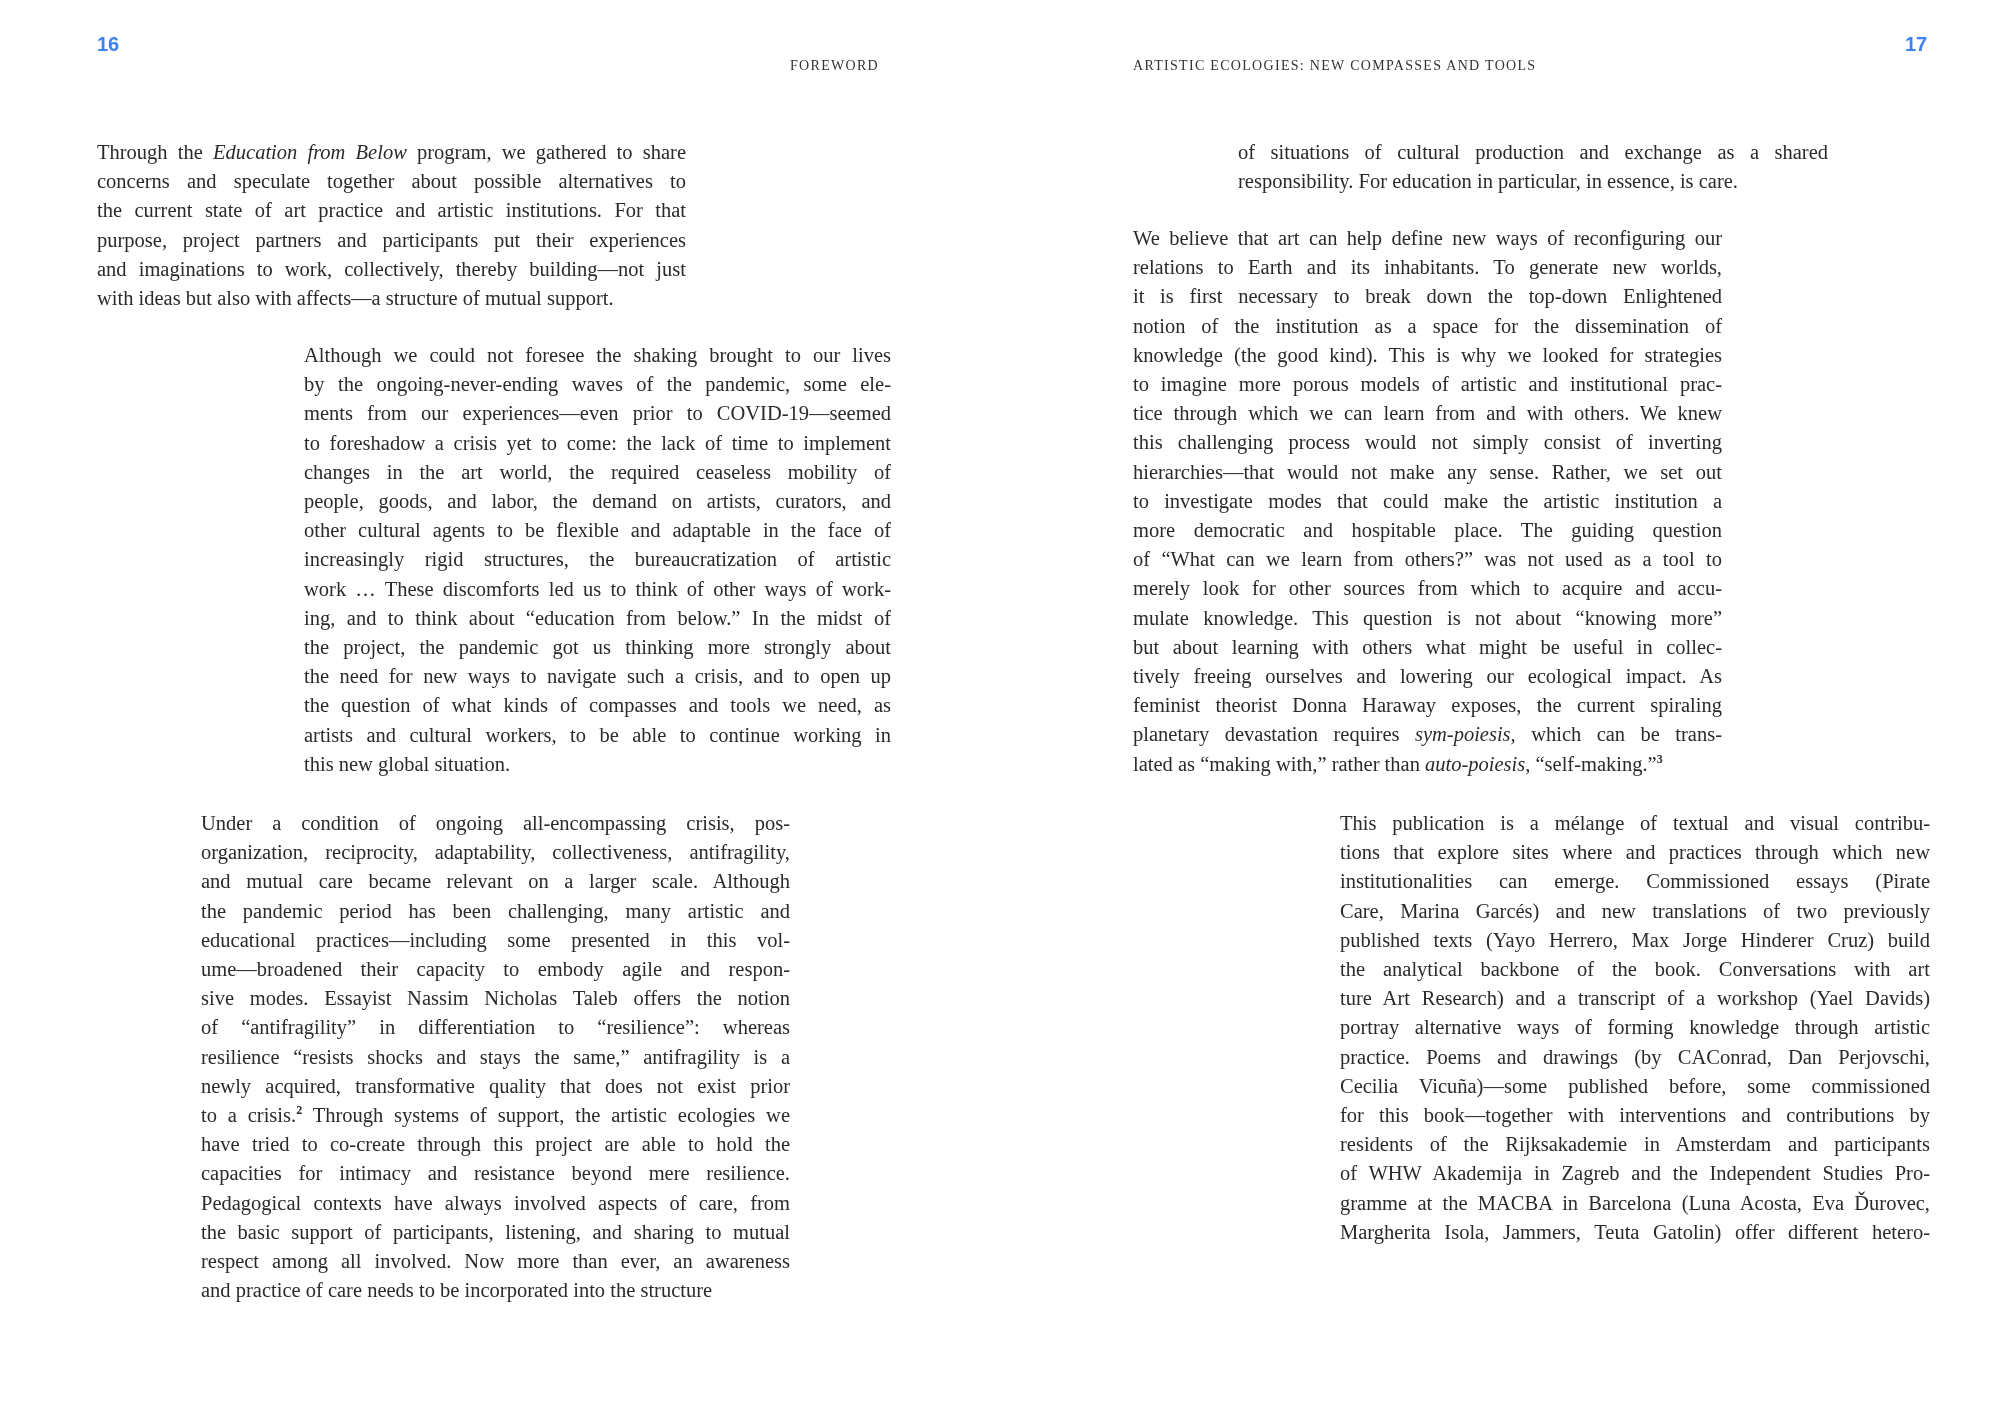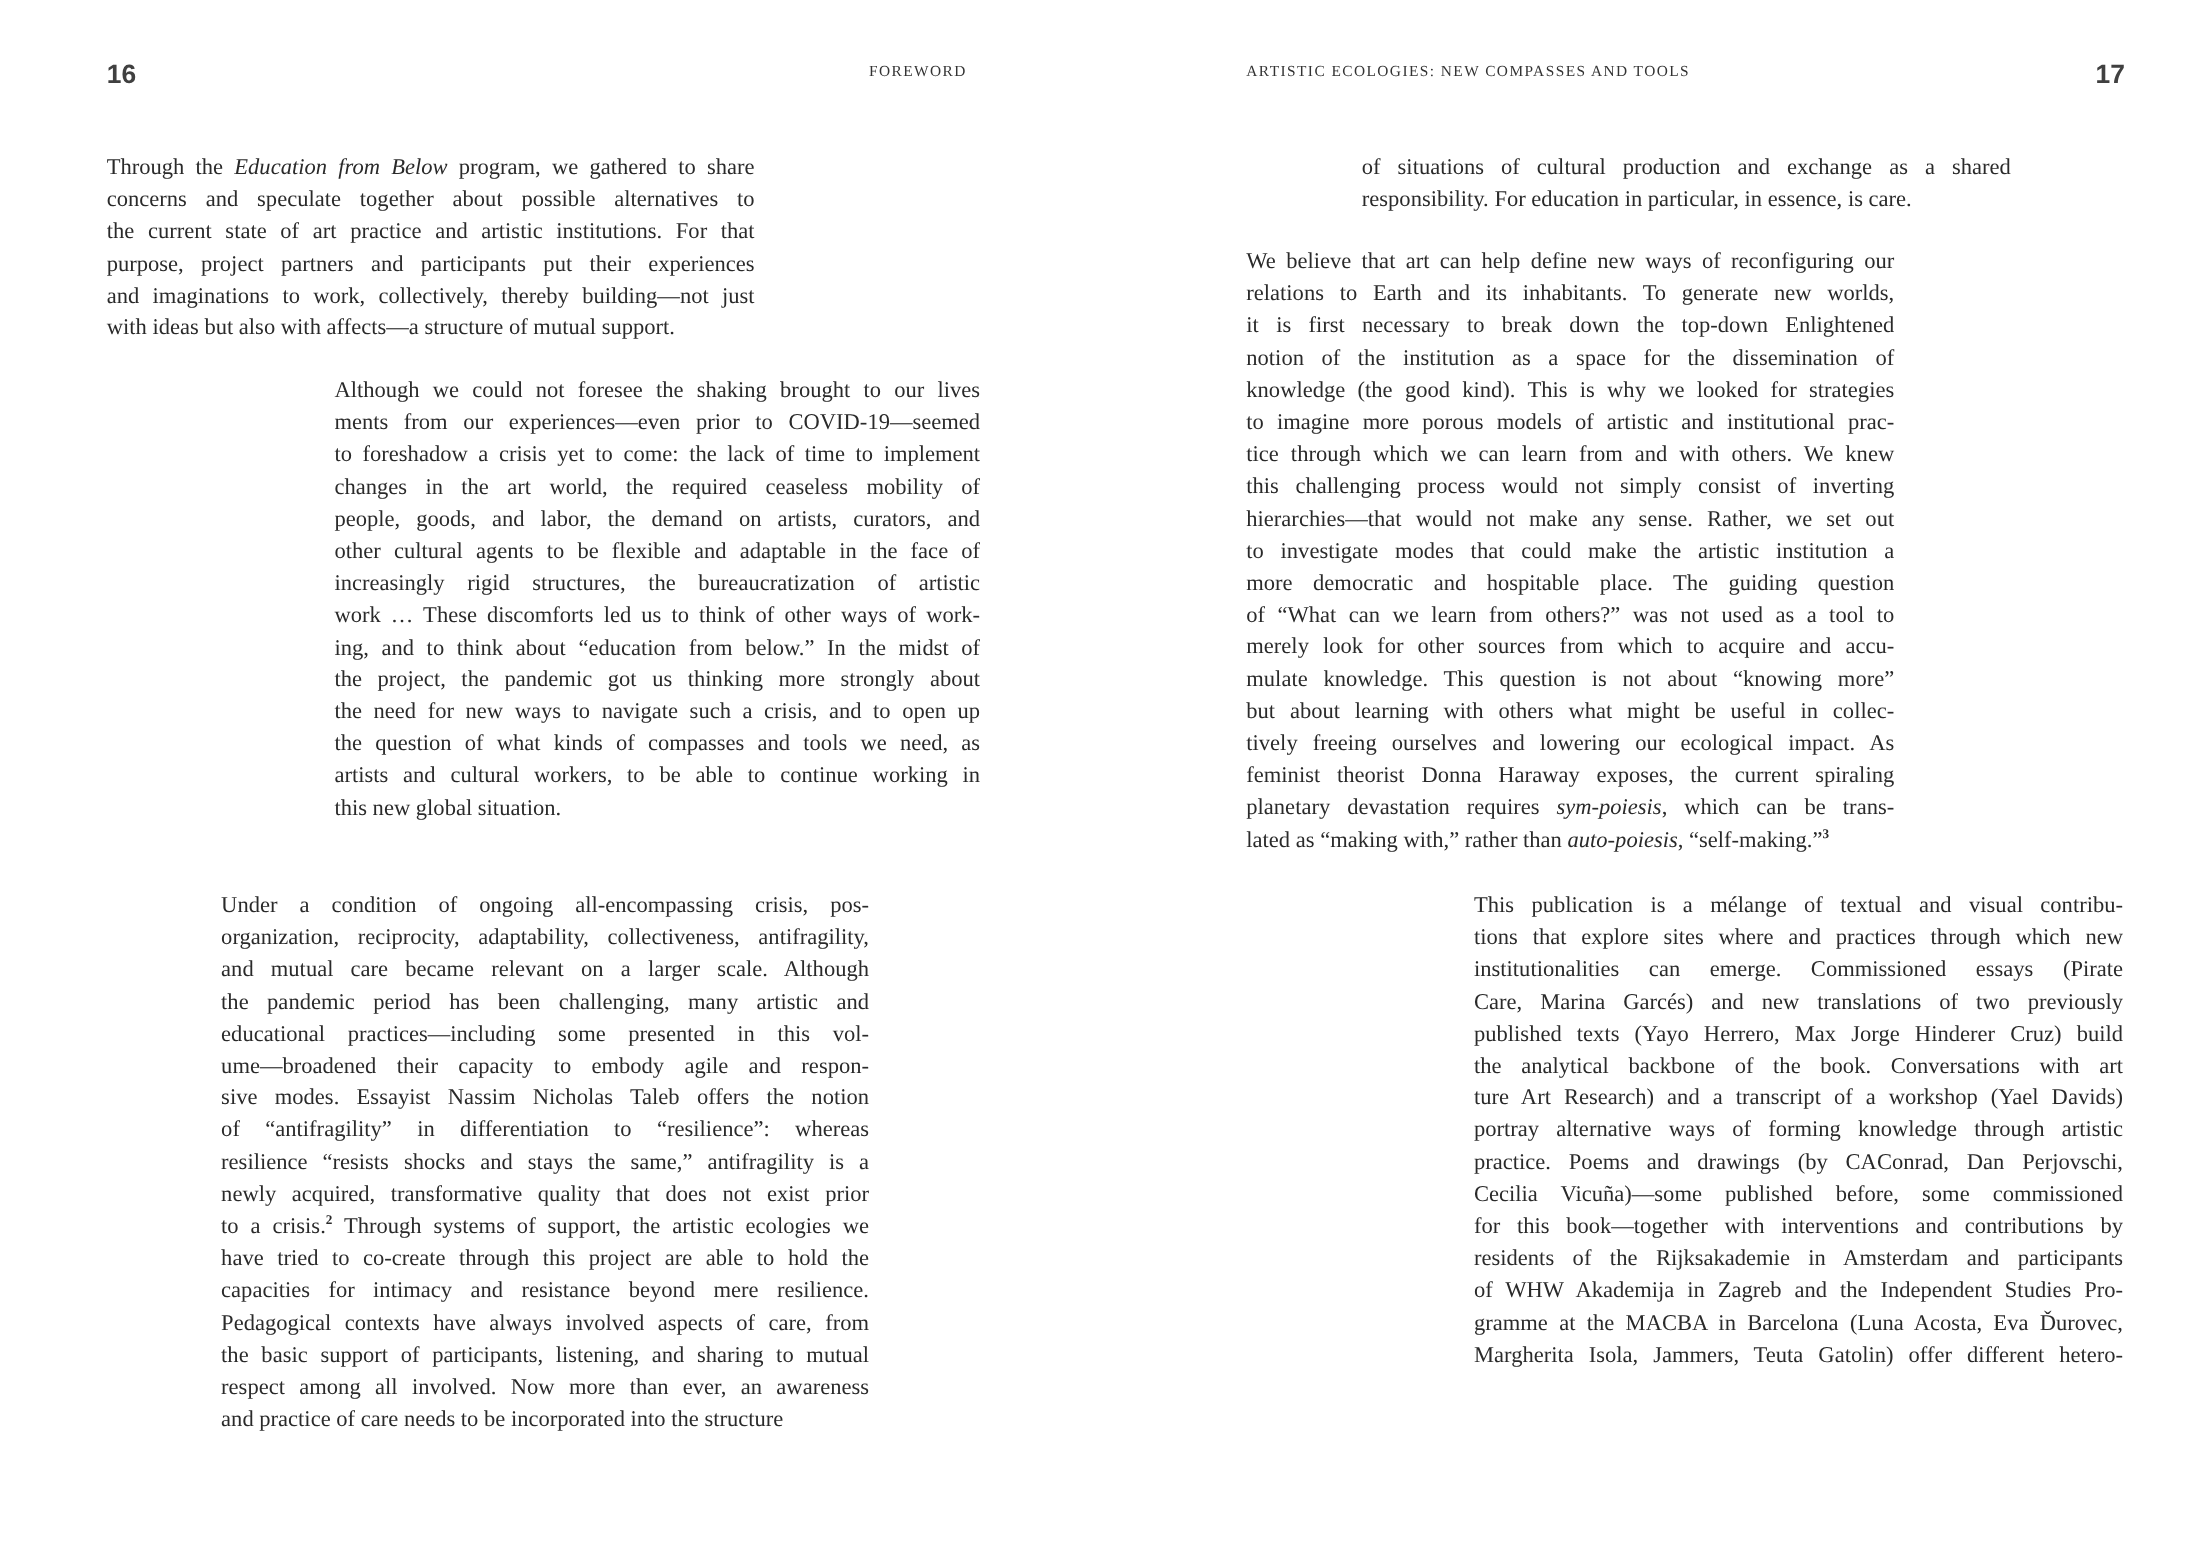--- a/index.html
+++ b/index.html
@@ -1,22 +1,22 @@
 <!DOCTYPE html>
 <html><head>
 <meta charset="utf-8">
 <style>
   html, body { margin: 0; padding: 0; background: #ffffff; }
   body { width: 2000px; height: 1410px; position: relative; overflow: hidden;
          font-family: "Liberation Serif", "DejaVu Serif", serif; color: #2a2a2a; }
   .page { position: absolute; top: 0; height: 1410px; width: 1000px; }
   .page.left { left: 0; }
   .page.right { left: 1000px; }
-  .folio { position: absolute; top: 54px; font-family: "Liberation Sans", "DejaVu Sans", sans-serif;
-           font-weight: bold; font-size: 24px; color: #404040; }
+  .folio { position: absolute; top: 33px; font-family: "Liberation Sans", "DejaVu Sans", sans-serif;
+           font-weight: bold; font-size: 20px; color: #3b82f6; }
   .running-head { position: absolute; top: 58px; font-size: 14px; letter-spacing: 1.3px;
                   text-transform: uppercase; color: #333; }
   .para { position: absolute; font-size: 20.5px; line-height: 29.2px; margin: 0; text-align: left;
           hyphens: manual; }
   .para span.line { display: block; white-space: nowrap; text-align: justify; text-align-last: justify; }
   .para span.line.last { text-align-last: left; }
   i { font-style: italic; }
   sup { font-size: 12px; vertical-align: 8px; line-height: 0; font-weight: bold; }
 </style>
 </head>
@@ -29,20 +29,21 @@
   <div class="para" style="left:97px; top:138px; width:589px;">
       <span class="line">Through the <i>Education from Below</i> program, we gathered to share</span>
       <span class="line">concerns and speculate together about possible alternatives to</span>
       <span class="line">the current state of art practice and artistic institutions. For that</span>
       <span class="line">purpose, project partners and participants put their experiences</span>
       <span class="line">and imaginations to work, collectively, thereby building—not just</span>
       <span class="line last">with ideas but also with affects—a structure of mutual support.</span>
     </div>
   <div class="para" style="left:304px; top:341px; width:587px;">
       <span class="line">Although we could not foresee the shaking brought to our lives</span>
+      <span class="line">by the ongoing-never-ending waves of the pandemic, some ele-</span>
       <span class="line">ments from our experiences—even prior to COVID-19—seemed</span>
       <span class="line">to foreshadow a crisis yet to come: the lack of time to implement</span>
       <span class="line">changes in the art world, the required ceaseless mobility of</span>
       <span class="line">people, goods, and labor, the demand on artists, curators, and</span>
       <span class="line">other cultural agents to be flexible and adaptable in the face of</span>
       <span class="line">increasingly rigid structures, the bureaucratization of artistic</span>
       <span class="line">work … These discomforts led us to think of other ways of work-</span>
       <span class="line">ing, and to think about “education from below.” In the midst of</span>
       <span class="line">the project, the pandemic got us thinking more strongly about</span>
       <span class="line">the need for new ways to navigate such a crisis, and to open up</span>

